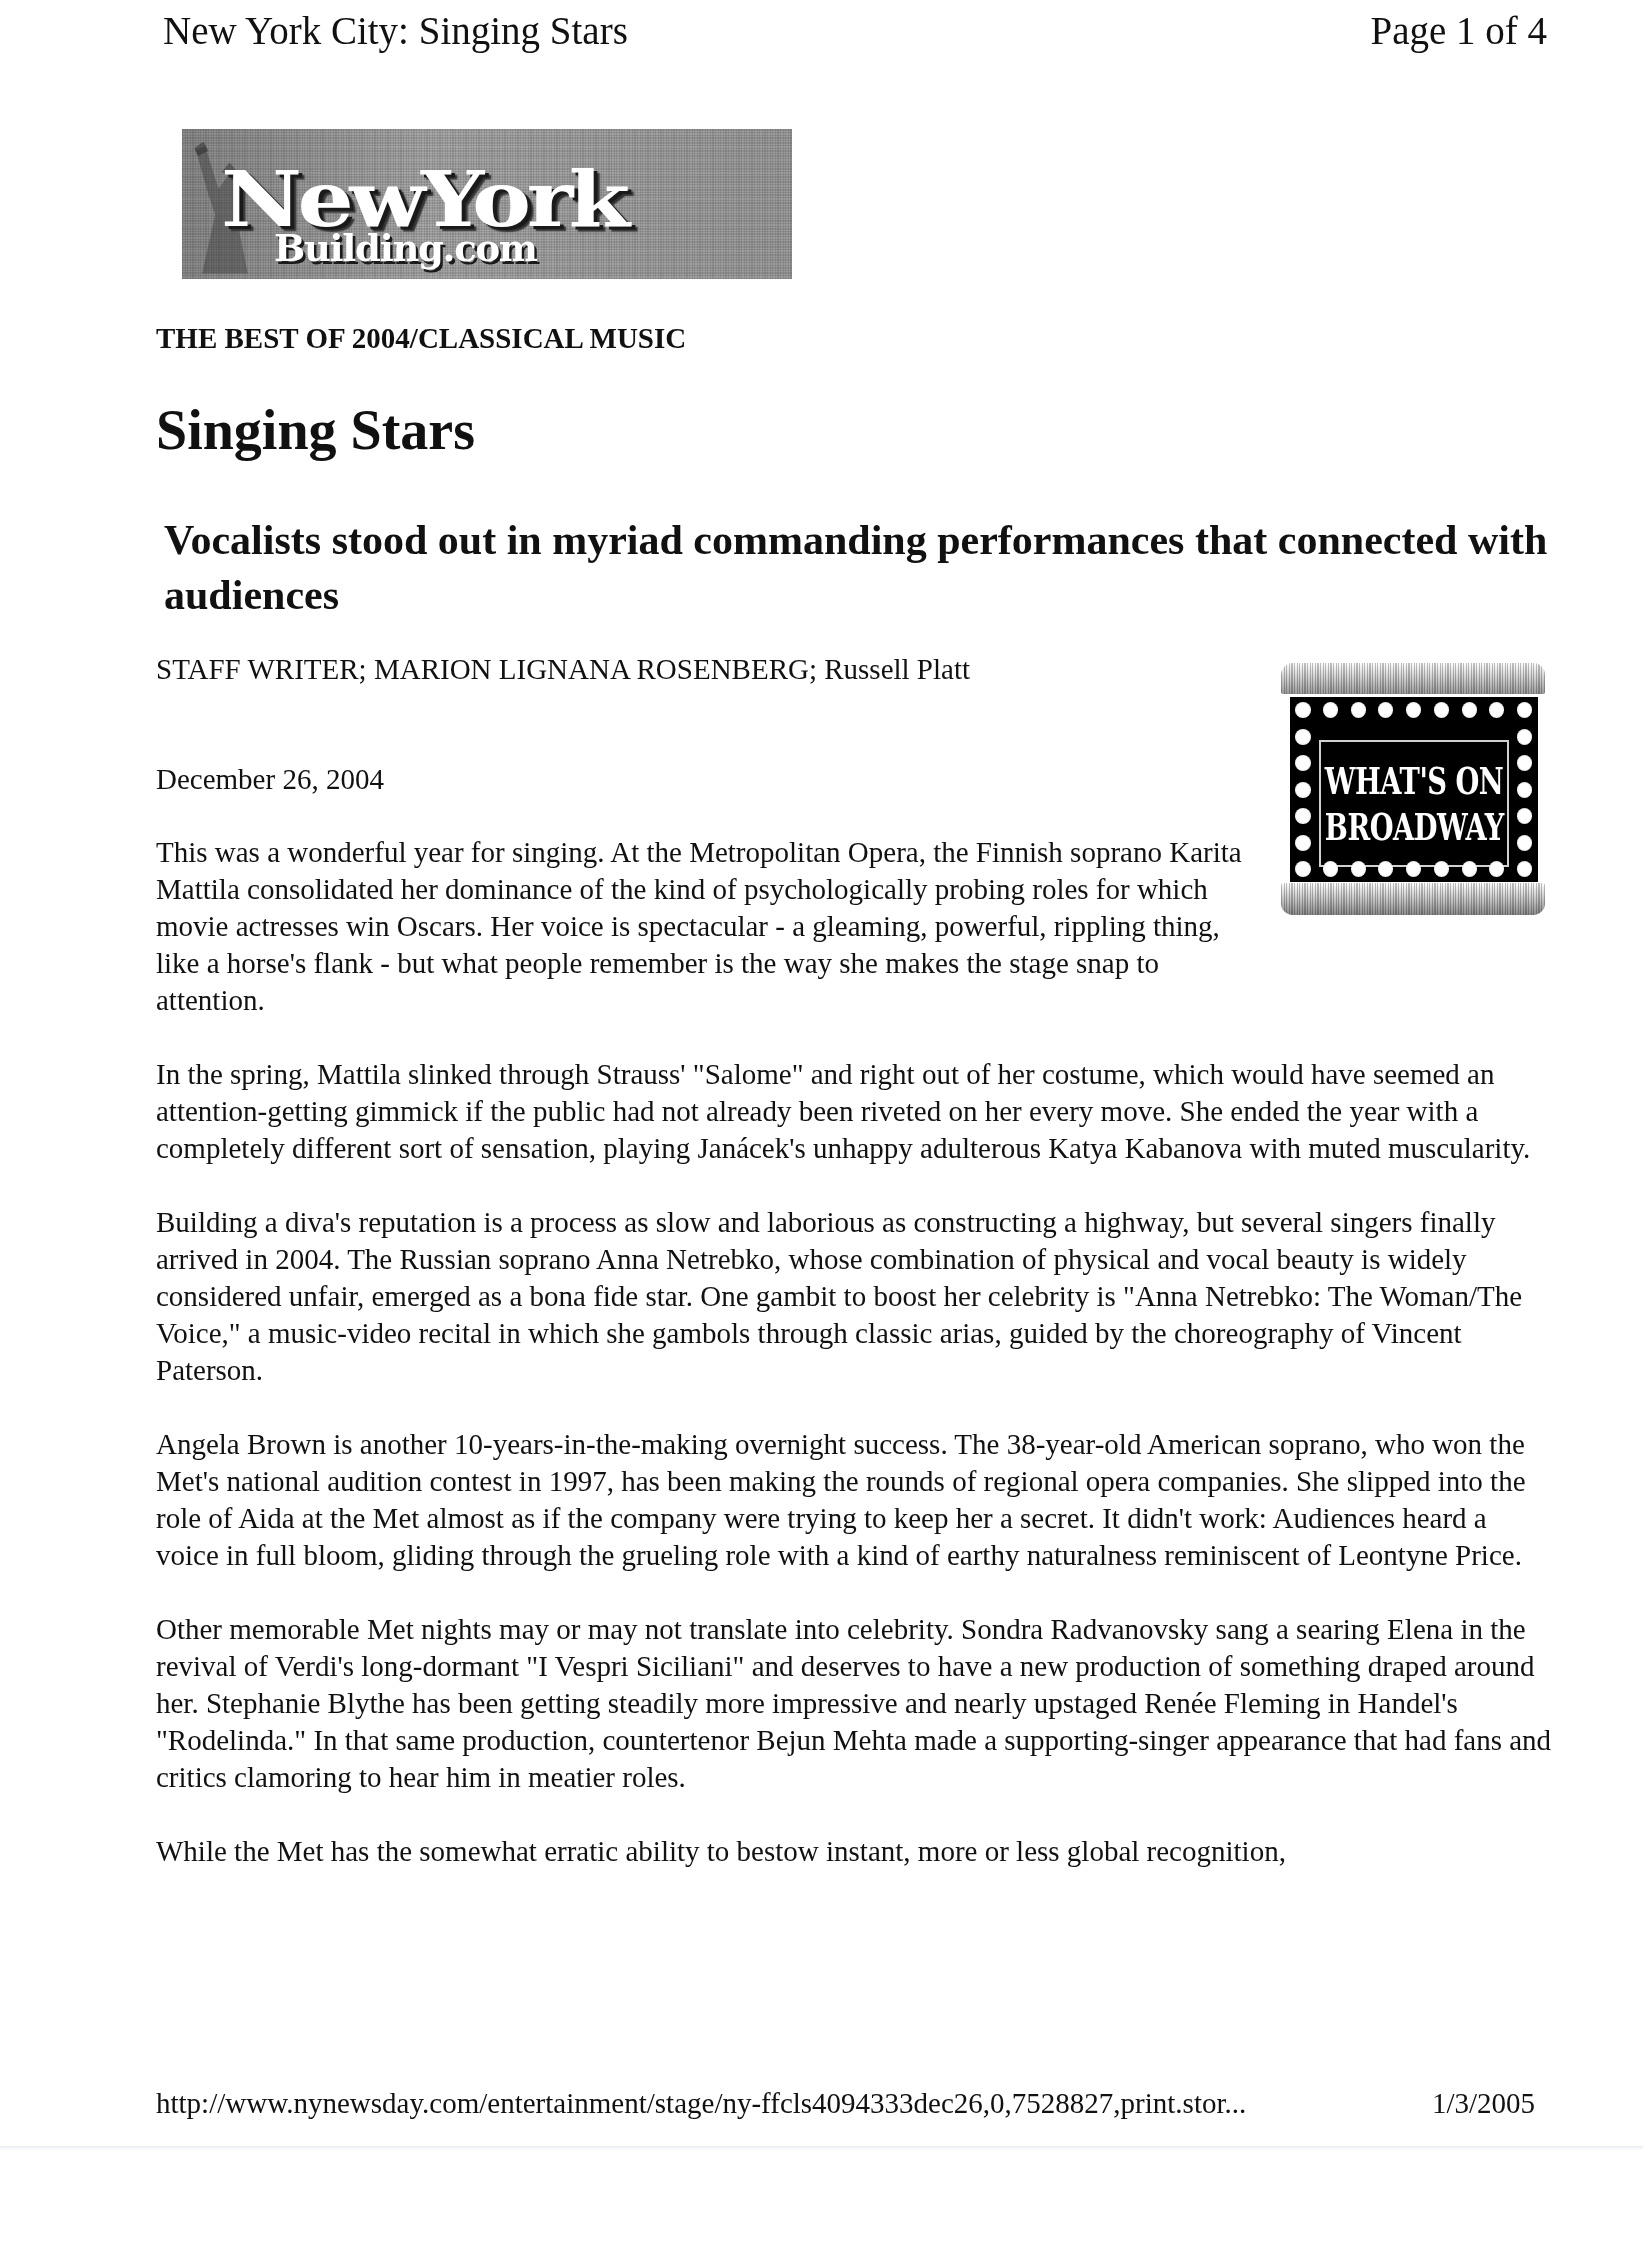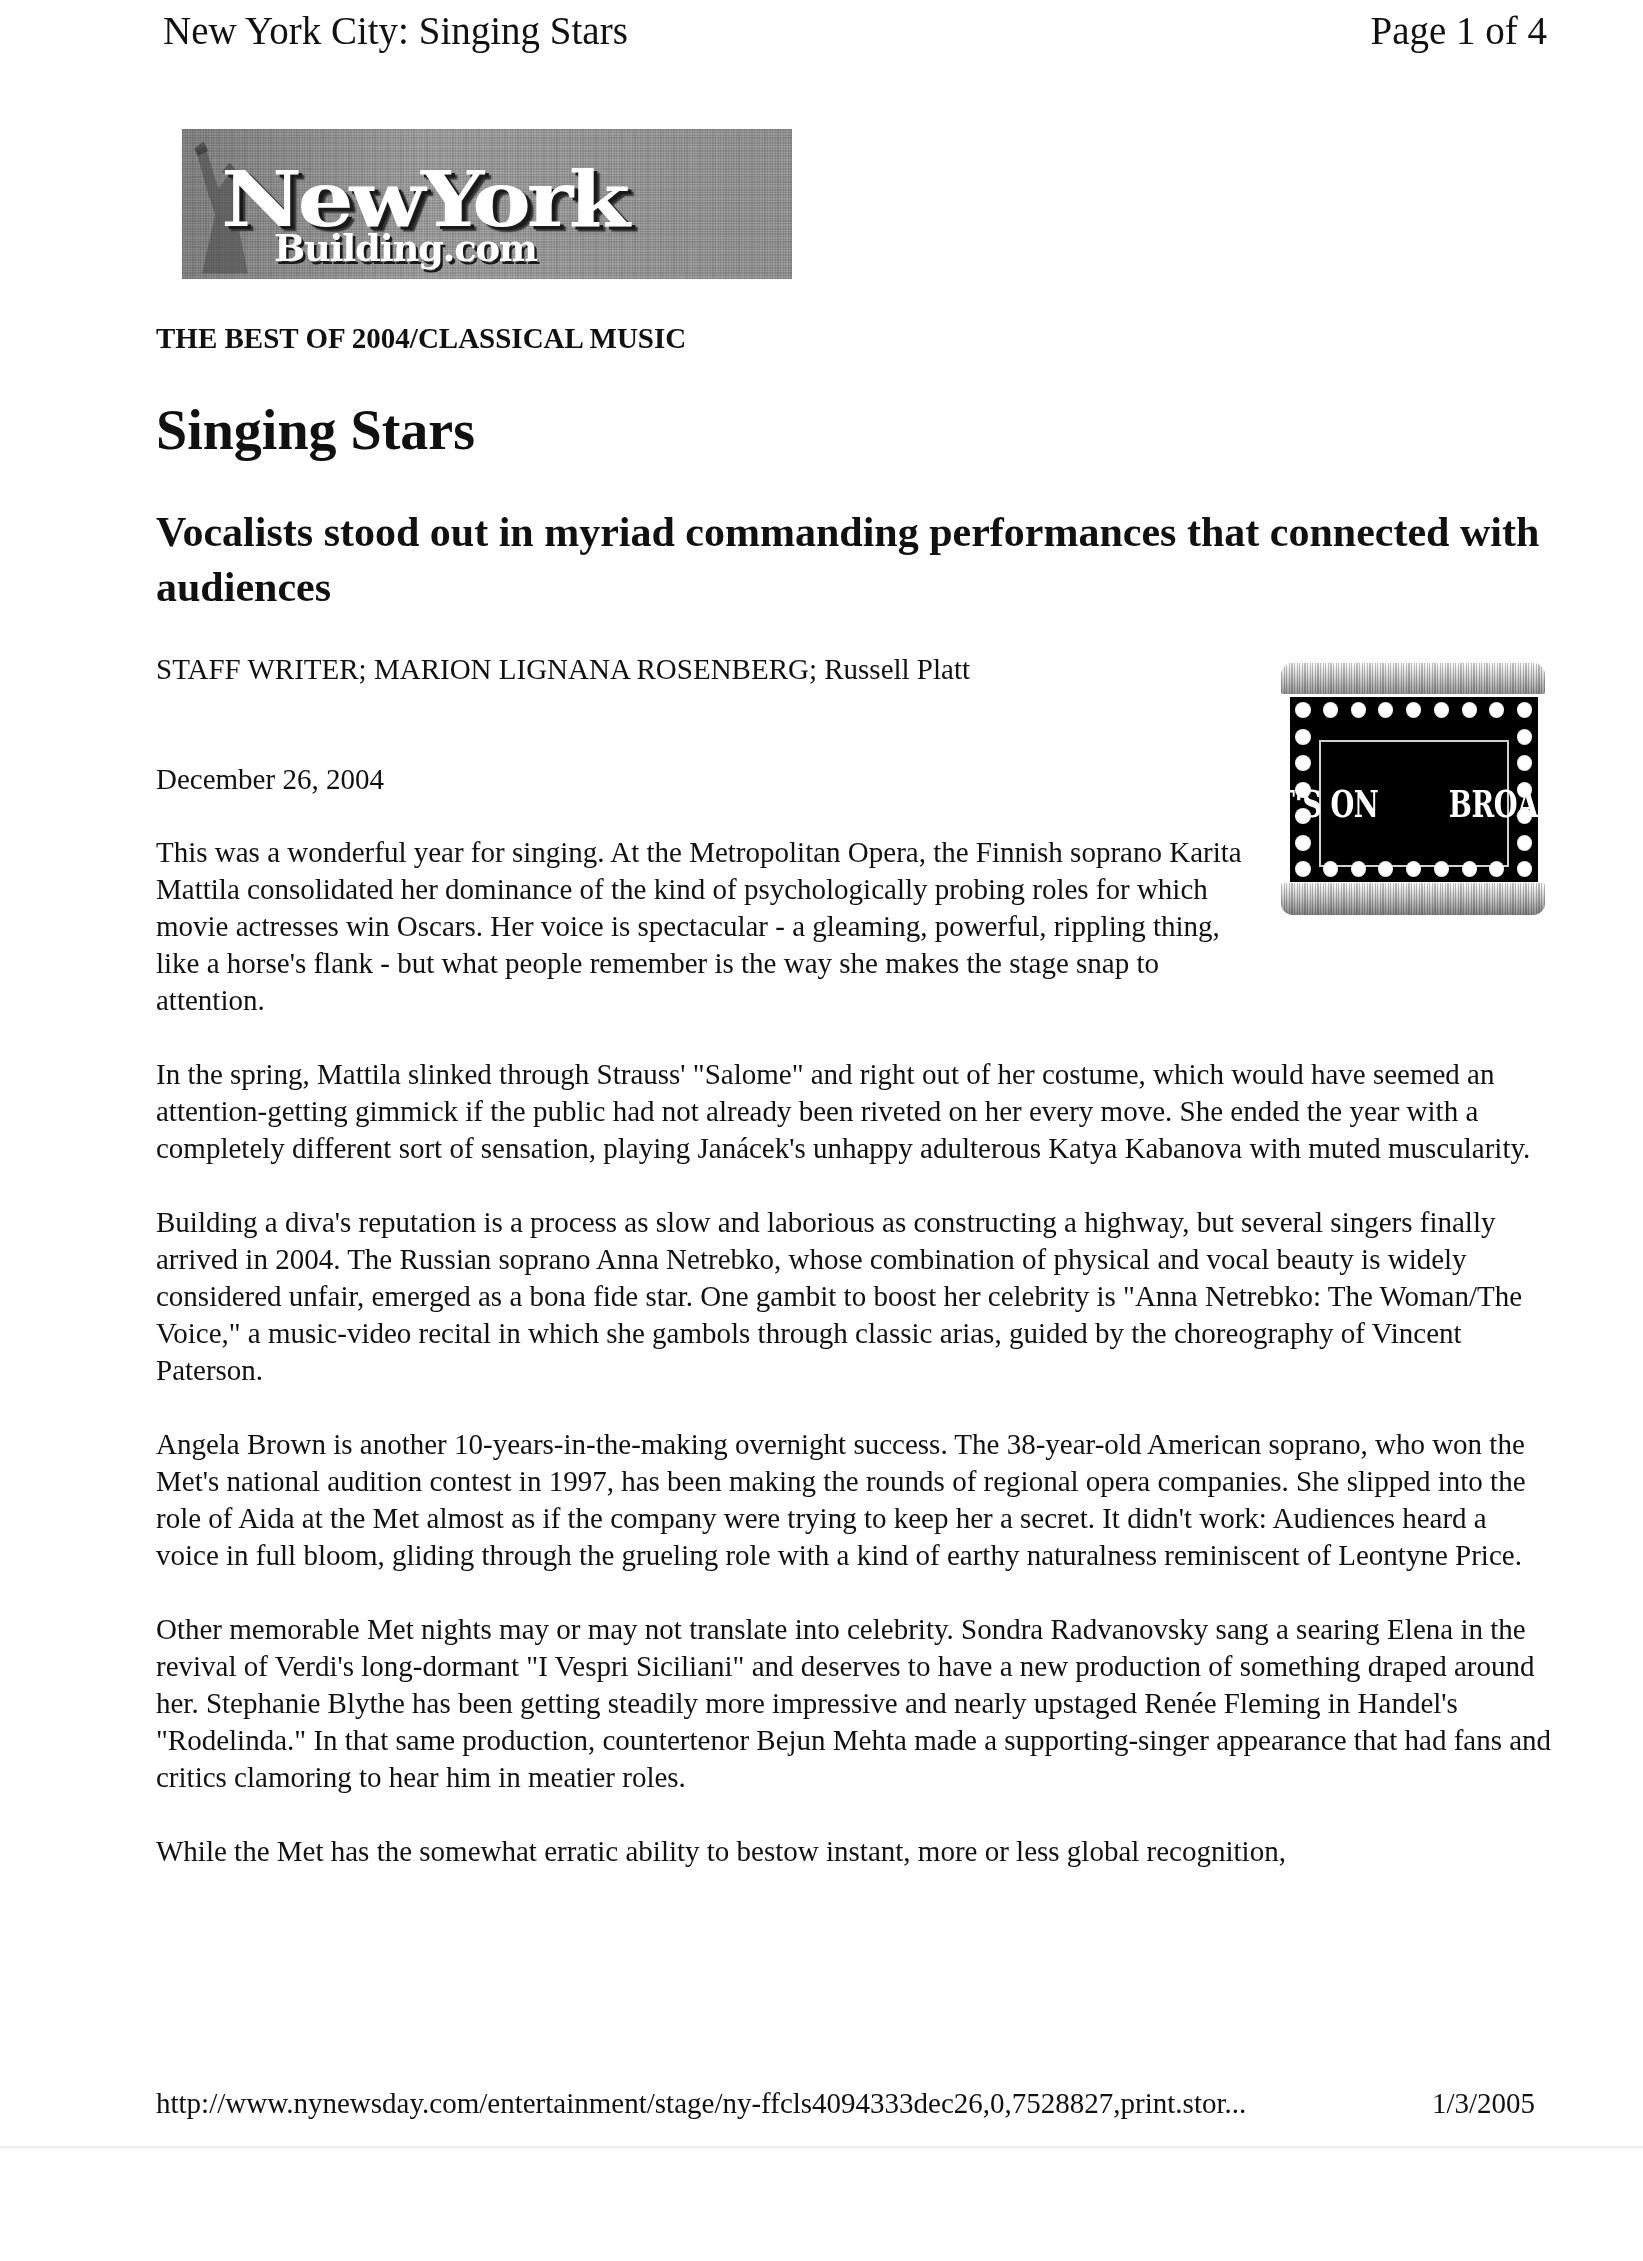--- a/index.html
+++ b/index.html
@@ -120,21 +120,21 @@
       position: absolute; left: 11.8px; top: 41px; width: 248px; height: 185px;
       background: #000000;
     }
     .bulb {
       position: absolute; width: 15.7px; height: 15.7px; border-radius: 50%;
       background: radial-gradient(#ffffff 55%, #bbbbbb 100%);
     }
     .marquee-inner {
       position: absolute; left: 29px; top: 29px; width: 190px; height: 127px;
       border: 2px solid #d0d0d0; box-sizing: border-box;
-      display: flex; flex-direction: row; align-items: center; justify-content: center; margin-top: 14px;
+      display: flex; flex-direction: column; align-items: center; justify-content: center; margin-top: 14px;
     }
     .marquee-line {
       font-family: "DejaVu Serif", serif; font-weight: bold;
       color: #ffffff; font-size: 38px; line-height: 46px;
       transform: scaleX(0.72); white-space: nowrap;
       letter-spacing: -0.7px;
     }
 
     .article {
       position: absolute; left: 156px; top: 834px; width: 1397px;
@@ -167,21 +167,21 @@
       <path d="M8 18 L22 8 L30 22 L14 30 Z" fill="rgba(40,40,40,0.5)"></path>
       <path d="M50 55 L62 40 L72 52 L66 64 Z" fill="rgba(50,50,50,0.5)"></path>
     </svg>
     <div class="logo-main">NewYork</div>
     <div class="logo-sub">Building.com</div>
   </div>
 </div>
 
 <div class="kicker">THE BEST OF 2004/CLASSICAL MUSIC</div>
 <h1 class="headline" style="margin:0">Singing Stars</h1>
-<h2 class="deck" style="margin:0">Vocalists stood out in myriad commanding performances that connected with audiences</h2>
+<h2 class="deck" style="margin:8px">Vocalists stood out in myriad commanding performances that connected with audiences</h2>
 
 <div class="byline">
   <div>STAFF WRITER; MARION LIGNANA ROSENBERG; Russell Platt</div>
 </div>
 <div class="dateline">December 26, 2004</div>
 
 <div class="ad">
   <div class="cap-top"></div>
   <div class="marquee" id="marquee">
     <div class="marquee-inner">

